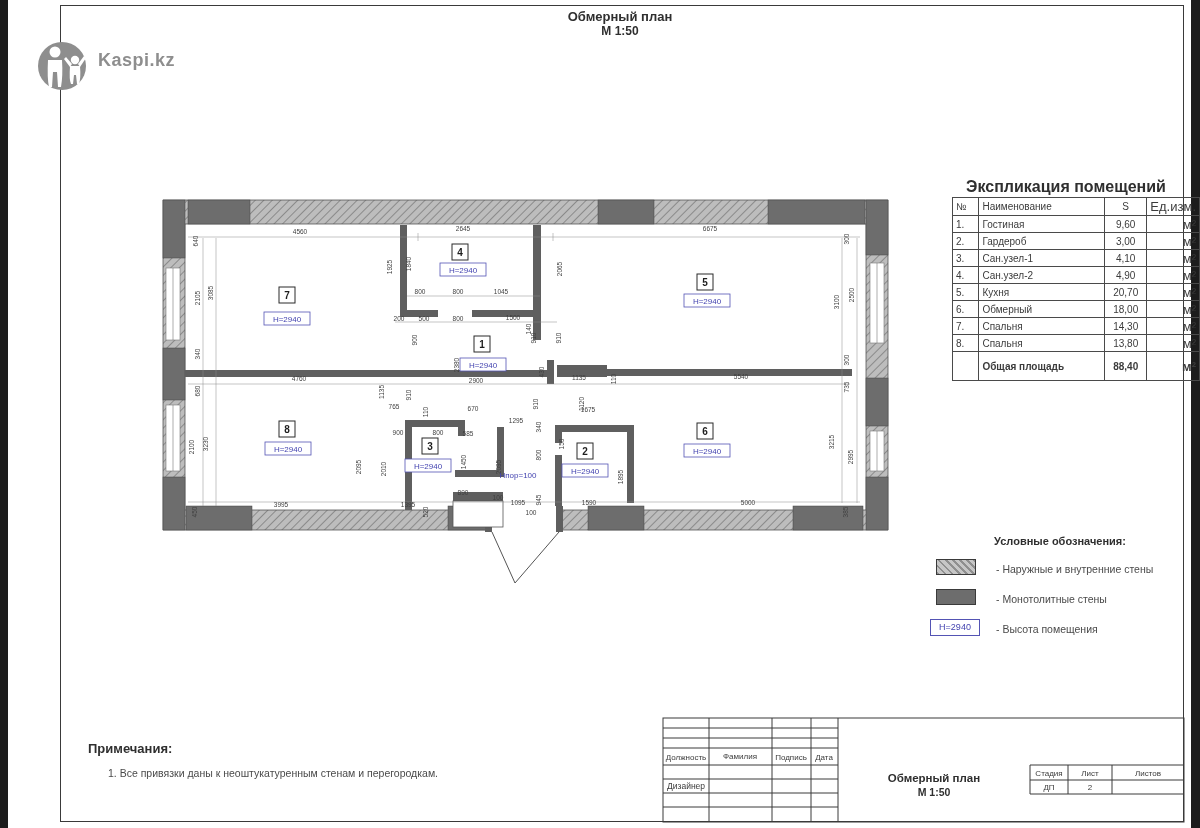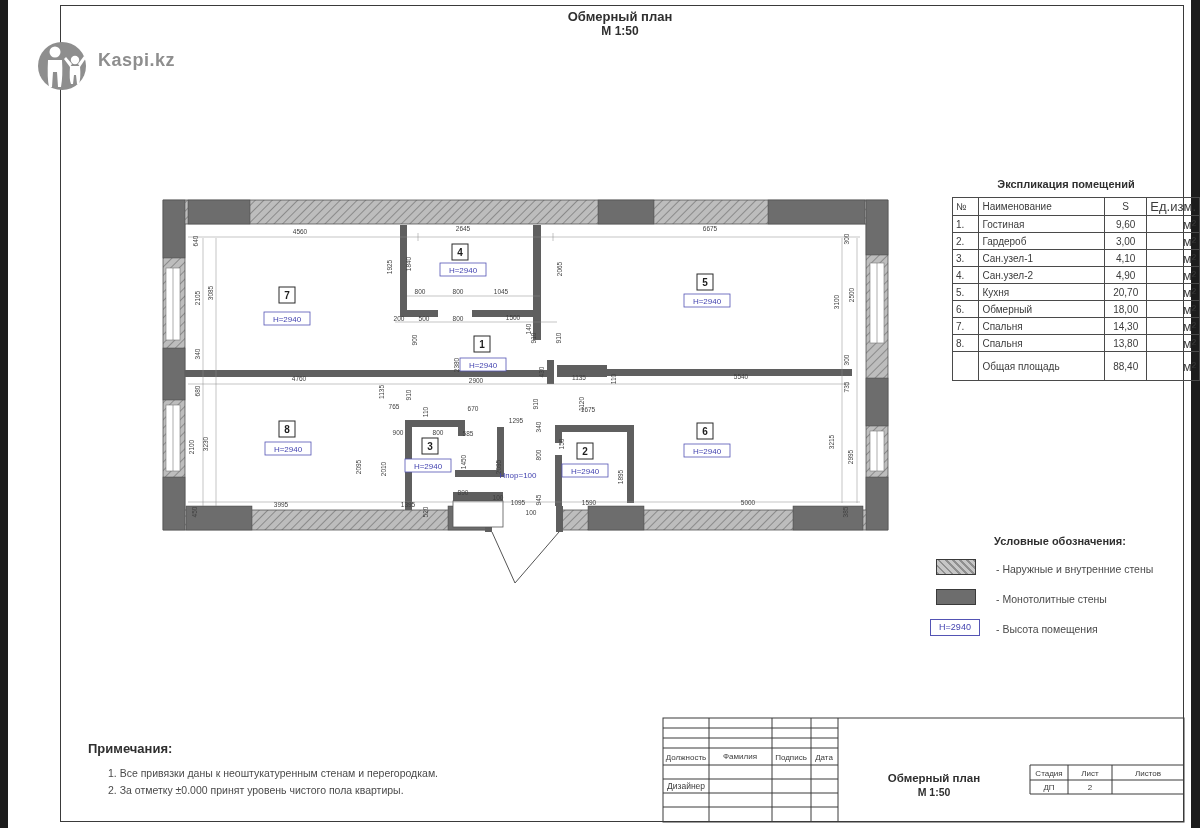--- a/index.html
+++ b/index.html
@@ -13,29 +13,29 @@
   
   #top-title{position:absolute;left:460px;top:9px;width:320px;text-align:center;}
   #top-title .t1{font-weight:bold;font-size:13px;color:#2f2f2f;}
   #top-title .t2{font-weight:bold;font-size:12px;color:#2f2f2f;}
   
   #logo{position:absolute;left:34px;top:38px;width:240px;height:58px;}
   #logo-text{position:absolute;left:64px;top:12px;font-size:18px;font-weight:bold;
        color:#8e8e8e;letter-spacing:0.5px;}
   
   #exp-title{position:absolute;left:952px;top:178px;width:228px;text-align:center;
-       font-weight:bold;font-size:11px;color:#2f2f2f;}
+       font-weight:bold;font-size:16px;color:#2f2f2f;}
   #exp-table{position:absolute;left:952px;top:197px;border-collapse:collapse;font-size:10px;color:#3b3b3b;}
   #exp-table td,#exp-table th{border:1px solid #4a4a4a;padding:0 3px;height:16px;font-weight:normal;}
   #exp-table th{height:17px;}
   .c-num{width:20px;text-align:left;}
   .c-name{width:122px;text-align:left;}
   .c-s{width:36px;text-align:center;}
   .c-unit{width:36px;text-align:right;font-size:13px;}
-  #exp-table tr.total td{height:28px;font-weight:normal;}
+  #exp-table tr.total td{height:28px;font-weight:bold;}
   
   #legend{position:absolute;left:930px;top:535px;width:260px;}
   #legend .lg-title{text-align:center;font-weight:bold;font-size:11px;color:#2f2f2f;margin-bottom:12px;}
   .lg-row{position:relative;height:30px;}
   .lg-label{position:absolute;left:66px;top:4px;font-size:10.5px;color:#4a4a4a;}
   .sw{position:absolute;left:6px;top:0;width:40px;height:16px;border:1px solid #3a3a3a;box-sizing:border-box;}
   .sw-solid{background:#6d6d6d;}
   .sw-hatch{background:repeating-linear-gradient(45deg,#8f8f8f 0 2px,#c6c6c6 2px 5px);}
   .sw-h{position:absolute;left:0;top:0;width:48px;height:15px;border:1px solid #5454b4;
        color:#4444b0;font-size:9px;text-align:center;line-height:14px;background:#fff;}
@@ -356,21 +356,20 @@
   </div>
   <div class="lg-row">
     <span class="sw-h">H=2940</span>
     <span class="lg-label">- Высота помещения</span>
   </div>
 </div>
 
 <div id="notes">
   <div class="n-title">Примечания:</div>
   <div class="n-item">1. Все привязки даны к неоштукатуренным стенам и перегородкам.</div>
-  <div class="n-item">2. За отметку ±0.000 принят уровень чистого пола квартиры.</div>
 </div>
 
 <svg id="titleblock" style="position:absolute;left:660px;top:716px;" width="528" height="110" viewBox="0 0 528 110">
   <g stroke="#3a3a3a" stroke-width="1" fill="none">
     <rect x="3" y="2" width="521" height="104"></rect>
     <line x1="3" y1="12" x2="178" y2="12"></line>
       <line x1="3" y1="22" x2="178" y2="22"></line>
     <line x1="3" y1="32" x2="178" y2="32"></line>
       <line x1="3" y1="49" x2="178" y2="49"></line>
     <line x1="3" y1="63" x2="178" y2="63"></line>

